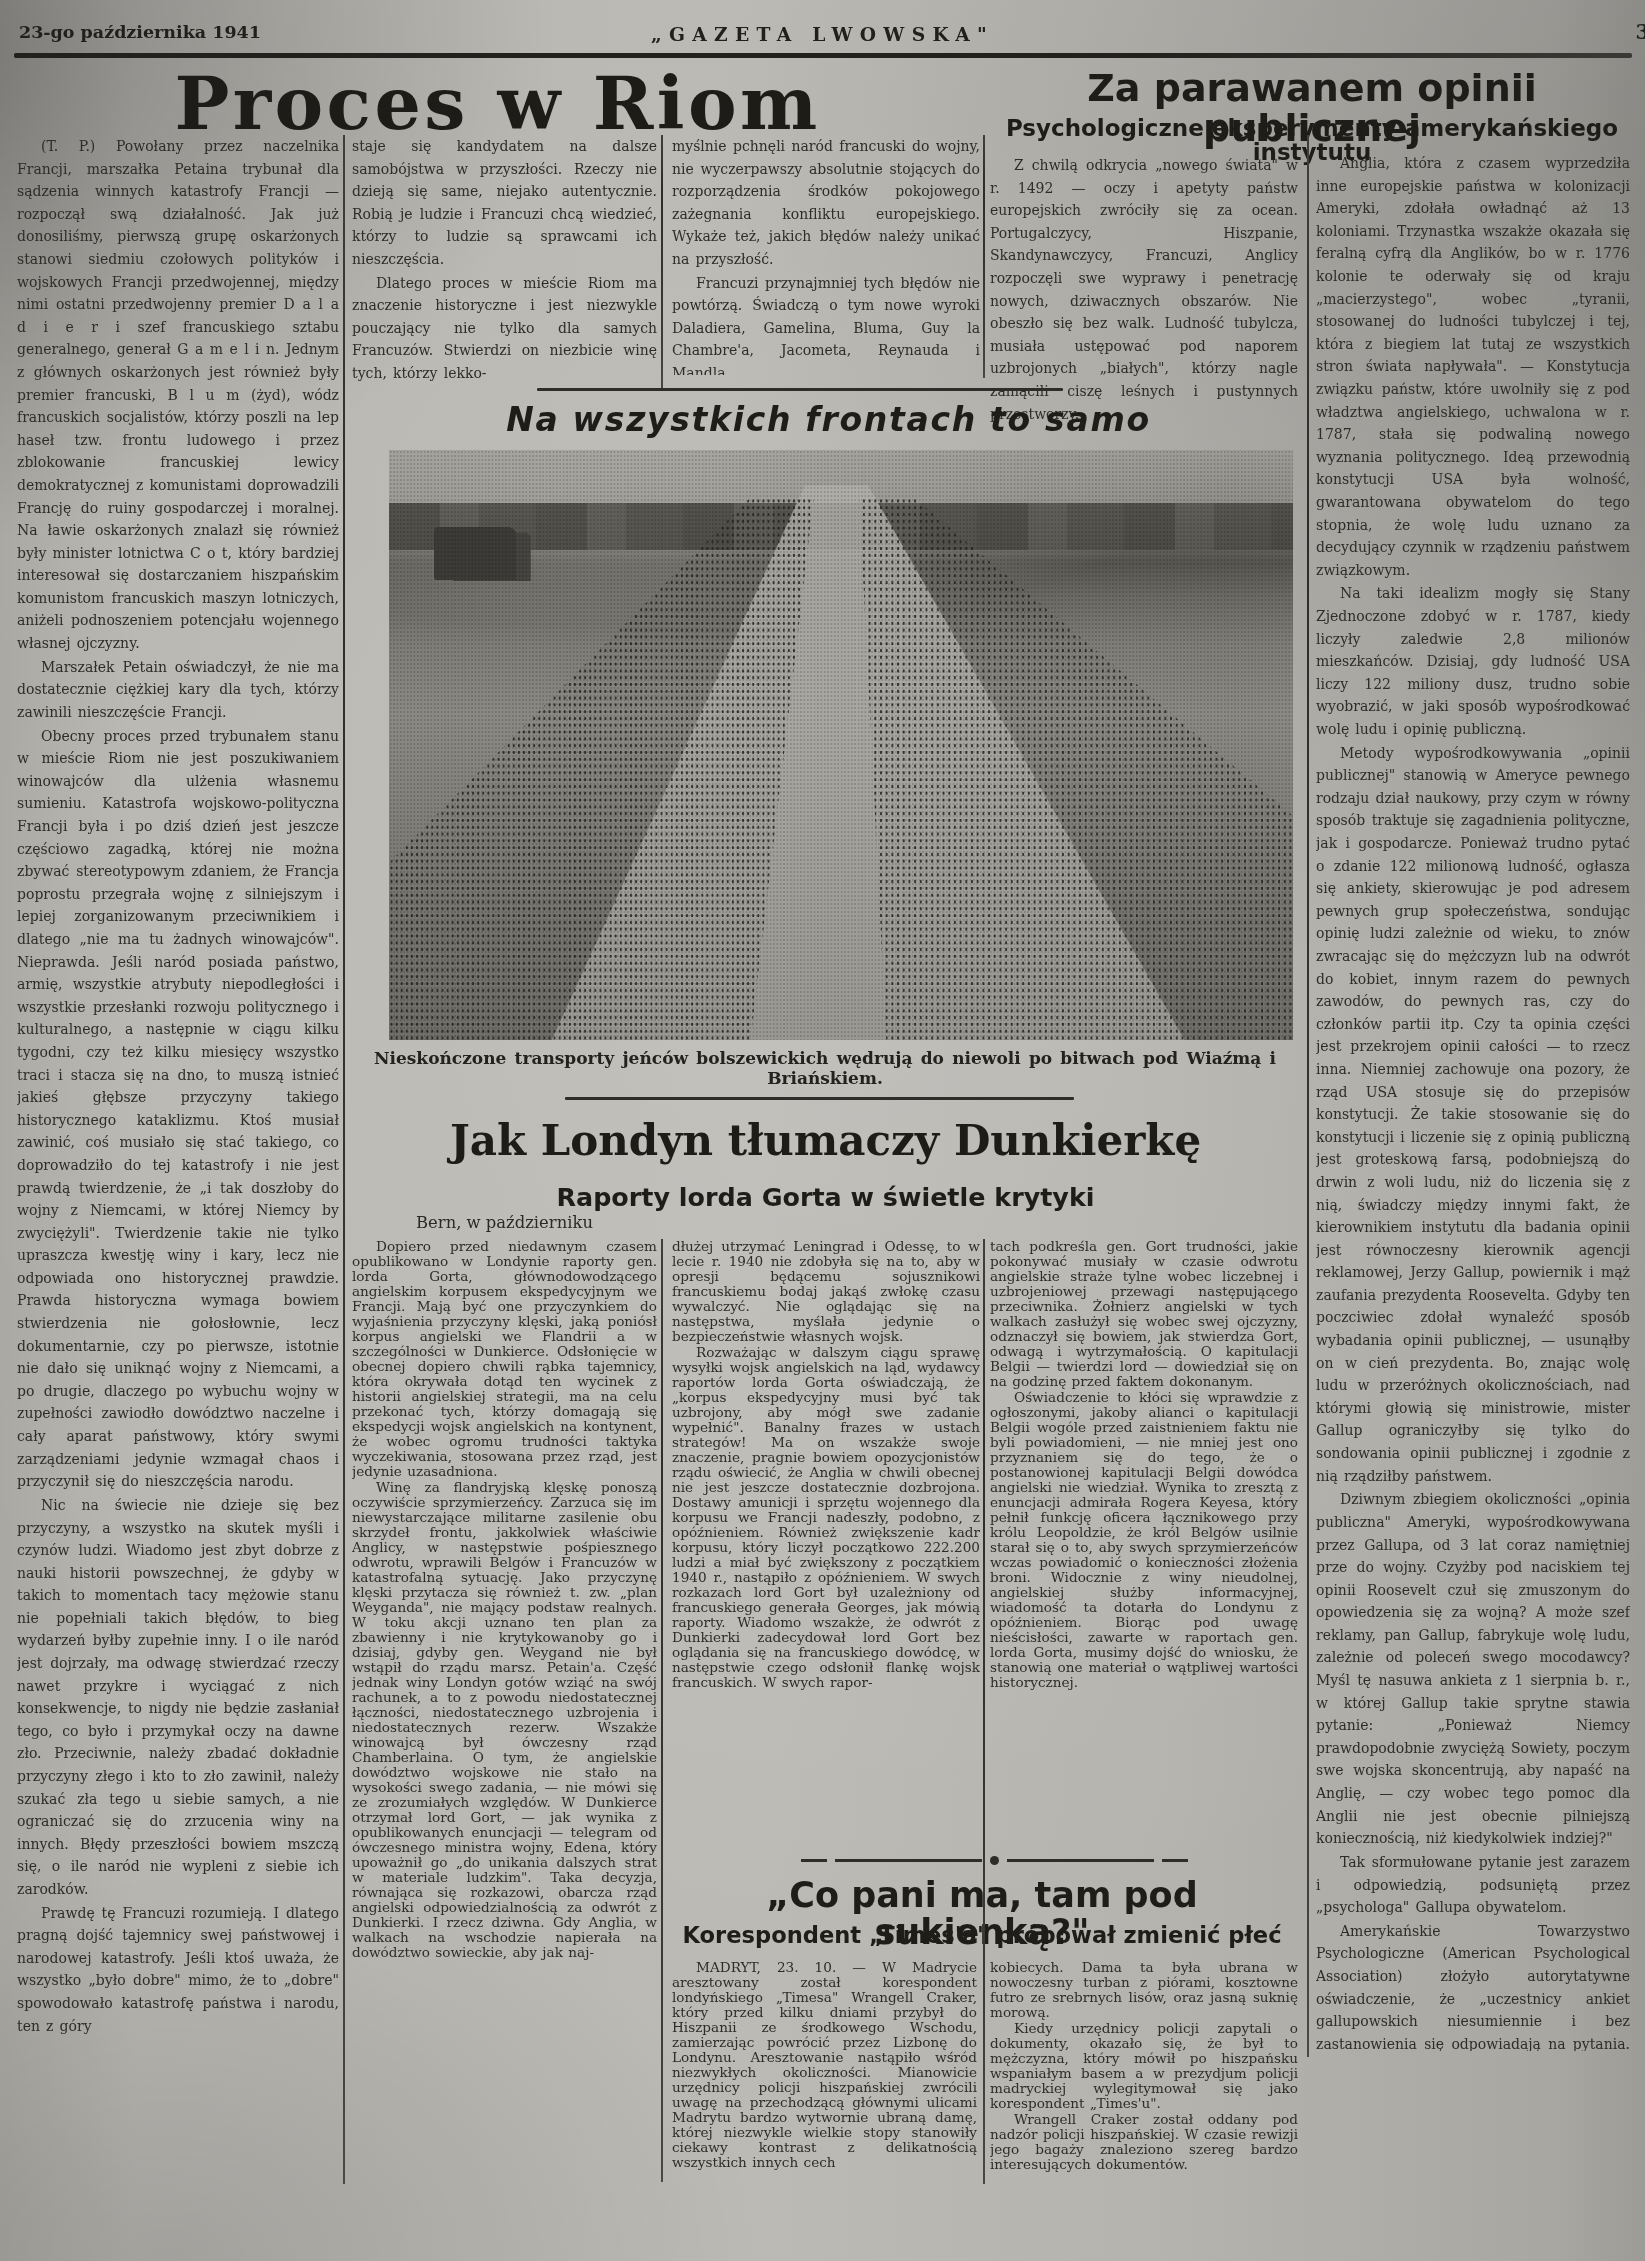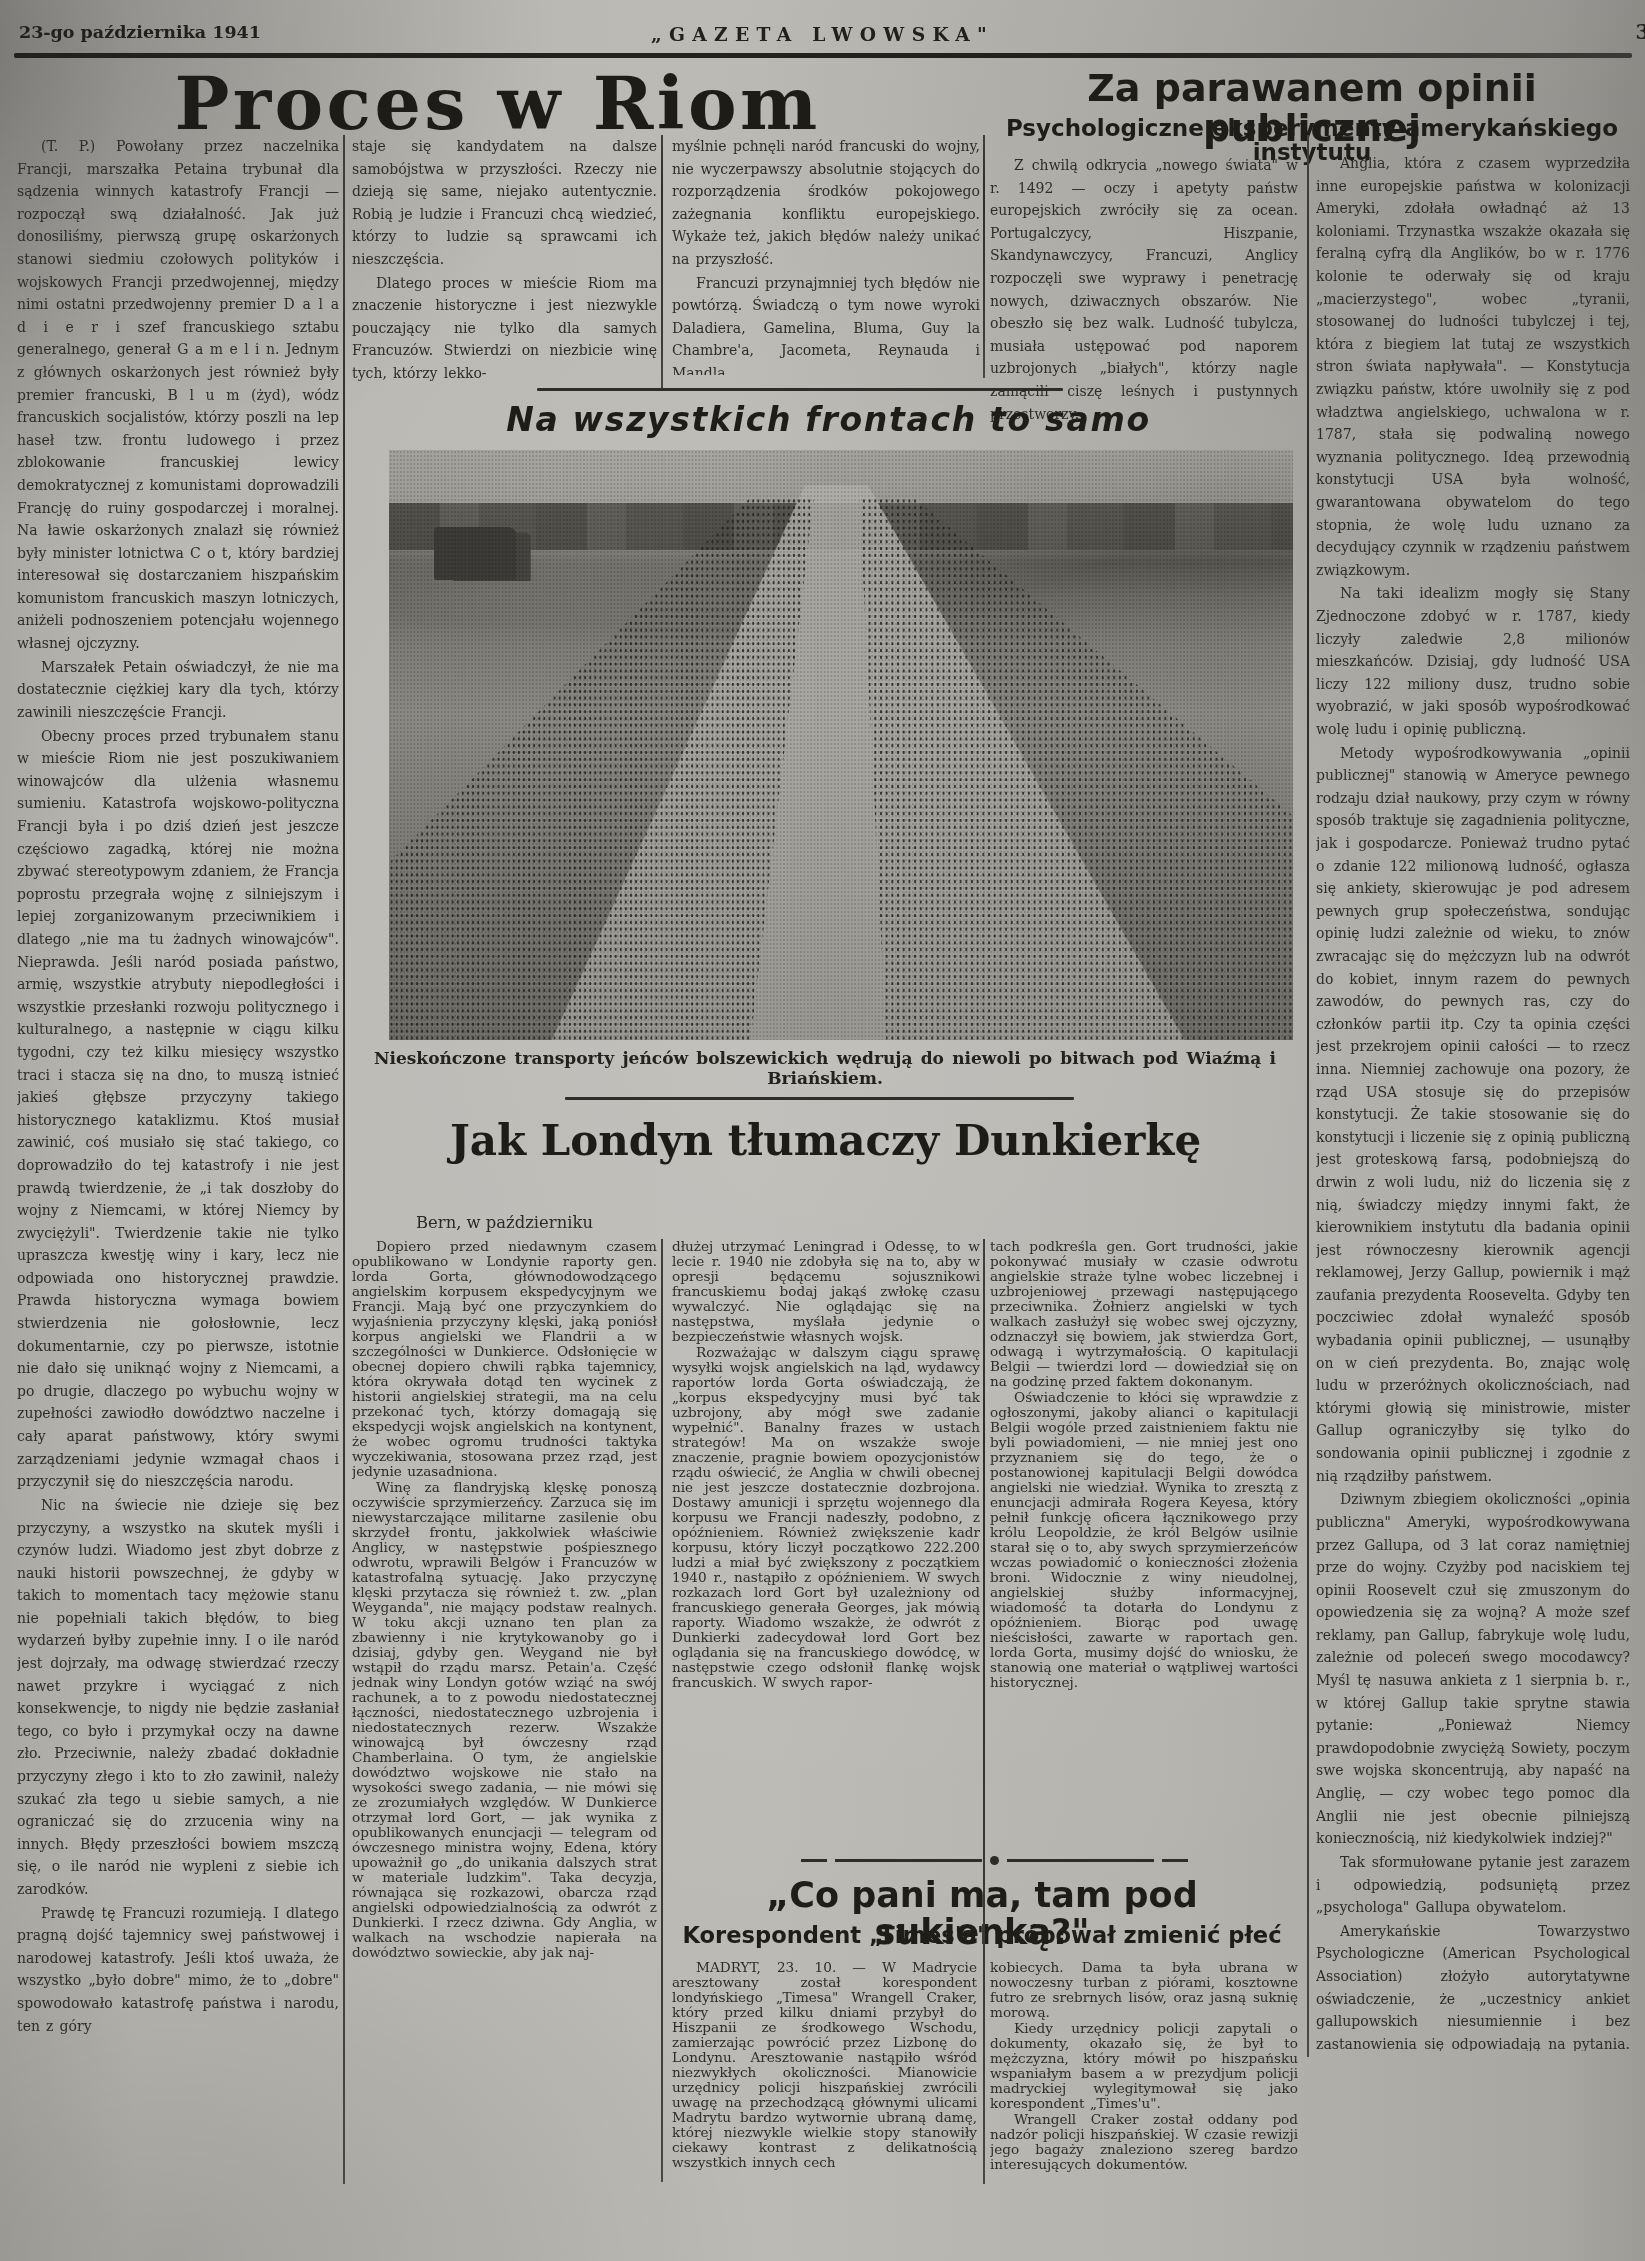--- a/index.html
+++ b/index.html
@@ -101,20 +101,21 @@
     <div class="road"></div>
     <div class="crowdL"></div>
     <div class="crowdR"></div>
     <div class="truck"></div>
     <div class="grain"></div>
   </div>
   <div class="abs caption" style="left:350px;top:1048px;width:950px;">Nieskończone transporty jeńców bolszewickich wędrują do niewoli po bitwach pod Wiaźmą i Briańskiem.</div>
   <div class="abs hrule" style="left:565px;top:1097px;width:509px;"></div>
 
   <div class="abs title-serif" style="left:352px;top:1120px;width:947px;font-size:42px;">Jak Londyn tłumaczy Dunkierkę</div>
+  <div class="abs title-sans" style="left:352px;top:1184px;width:947px;font-size:25.4px;">Raporty lorda Gorta w świetle krytyki</div>
   <div class="abs dateline" style="left:352px;top:1213px;width:305px;">Bern, w październiku</div>
   <div class="abs col small" style="left:352px;top:1239px;width:305px;height:940px;">
       <p>Dopiero przed niedawnym czasem opublikowano w Londynie raporty gen. lorda Gorta, głównodowodzącego angielskim korpusem ekspedycyjnym we Francji. Mają być one przyczynkiem do wyjaśnienia przyczyny klęski, jaką poniósł korpus angielski we Flandrii a w szczególności w Dunkierce. Odsłonięcie w obecnej dopiero chwili rąbka tajemnicy, która okrywała dotąd ten wycinek z historii angielskiej strategii, ma na celu przekonać tych, którzy domagają się ekspedycji wojsk angielskich na kontynent, że wobec ogromu trudności taktyka wyczekiwania, stosowana przez rząd, jest jedynie uzasadniona.</p>
       <p>Winę za flandryjską klęskę ponoszą oczywiście sprzymierzeńcy. Zarzuca się im niewystarczające militarne zasilenie obu skrzydeł frontu, jakkolwiek właściwie Anglicy, w następstwie pośpiesznego odwrotu, wprawili Belgów i Francuzów w katastrofalną sytuację. Jako przyczynę klęski przytacza się również t. zw. „plan Weyganda", nie mający podstaw realnych. W toku akcji uznano ten plan za zbawienny i nie krytykowanoby go i dzisiaj, gdyby gen. Weygand nie był wstąpił do rządu marsz. Petain'a. Część jednak winy Londyn gotów wziąć na swój rachunek, a to z powodu niedostatecznej łączności, niedostatecznego uzbrojenia i niedostatecznych rezerw. Wszakże winowajcą był ówczesny rząd Chamberlaina. O tym, że angielskie dowództwo wojskowe nie stało na wysokości swego zadania, — nie mówi się ze zrozumiałych względów. W Dunkierce otrzymał lord Gort, — jak wynika z opublikowanych enuncjacji — telegram od ówczesnego ministra wojny, Edena, który upoważnił go „do unikania dalszych strat w materiale ludzkim". Taka decyzja, równająca się rozkazowi, obarcza rząd angielski odpowiedzialnością za odwrót z Dunkierki. I rzecz dziwna. Gdy Anglia, w walkach na wschodzie napierała na dowództwo sowieckie, aby jak naj-</p>
     </div>
   <div class="abs col small" style="left:672px;top:1239px;width:308px;height:595px;">
       <p class="cont">dłużej utrzymać Leningrad i Odessę, to w lecie r. 1940 nie zdobyła się na to, aby w opresji będącemu sojusznikowi francuskiemu bodaj jakąś zwłokę czasu wywalczyć. Nie oglądając się na następstwa, myślała jedynie o bezpieczeństwie własnych wojsk.</p>
       <p>Rozważając w dalszym ciągu sprawę wysyłki wojsk angielskich na ląd, wydawcy raportów lorda Gorta oświadczają, że „korpus ekspedycyjny musi być tak uzbrojony, aby mógł swe zadanie wypełnić". Banalny frazes w ustach strategów! Ma on wszakże swoje znaczenie, pragnie bowiem opozycjonistów rządu oświecić, że Anglia w chwili obecnej nie jest jeszcze dostatecznie dozbrojona. Dostawy amunicji i sprzętu wojennego dla korpusu we Francji nadeszły, podobno, z opóźnieniem. Również zwiększenie kadr korpusu, który liczył początkowo 222.200 ludzi a miał być zwiększony z początkiem 1940 r., nastąpiło z opóźnieniem. W swych rozkazach lord Gort był uzależniony od francuskiego generała Georges, jak mówią raporty. Wiadomo wszakże, że odwrót z Dunkierki zadecydował lord Gort bez oglądania się na francuskiego dowódcę, w następstwie czego odsłonił flankę wojsk francuskich. W swych rapor-</p>
     </div>
   <div class="abs col small" style="left:990px;top:1239px;width:308px;height:600px;">

